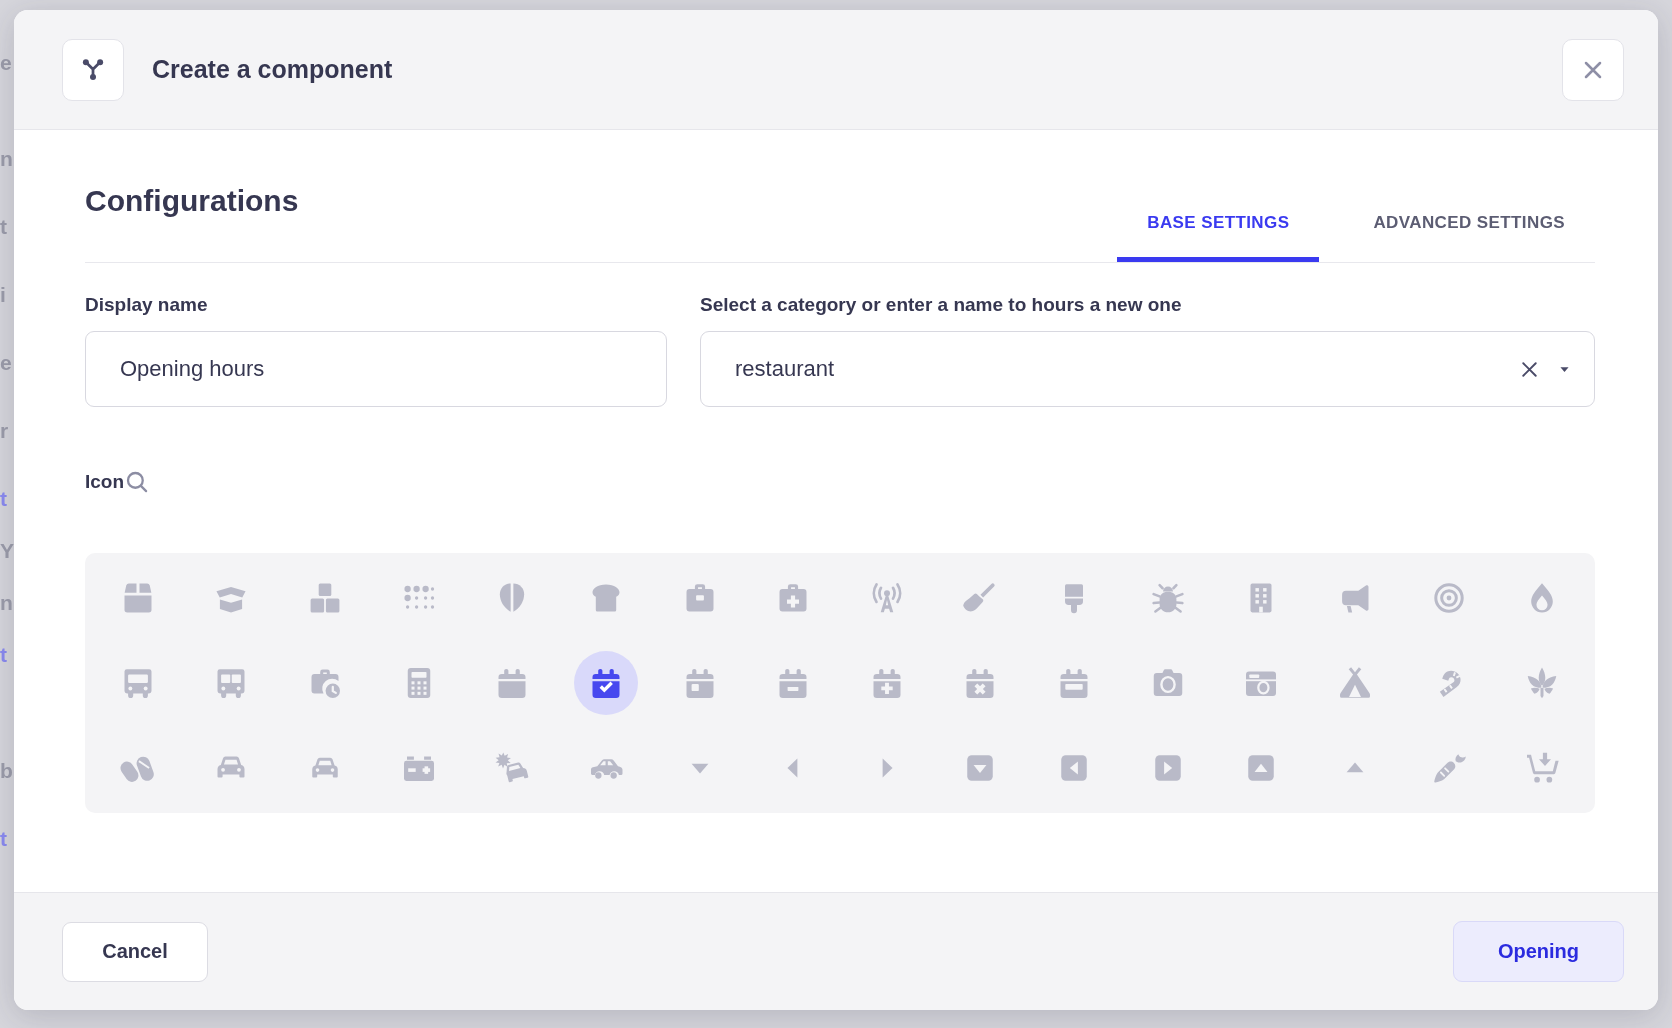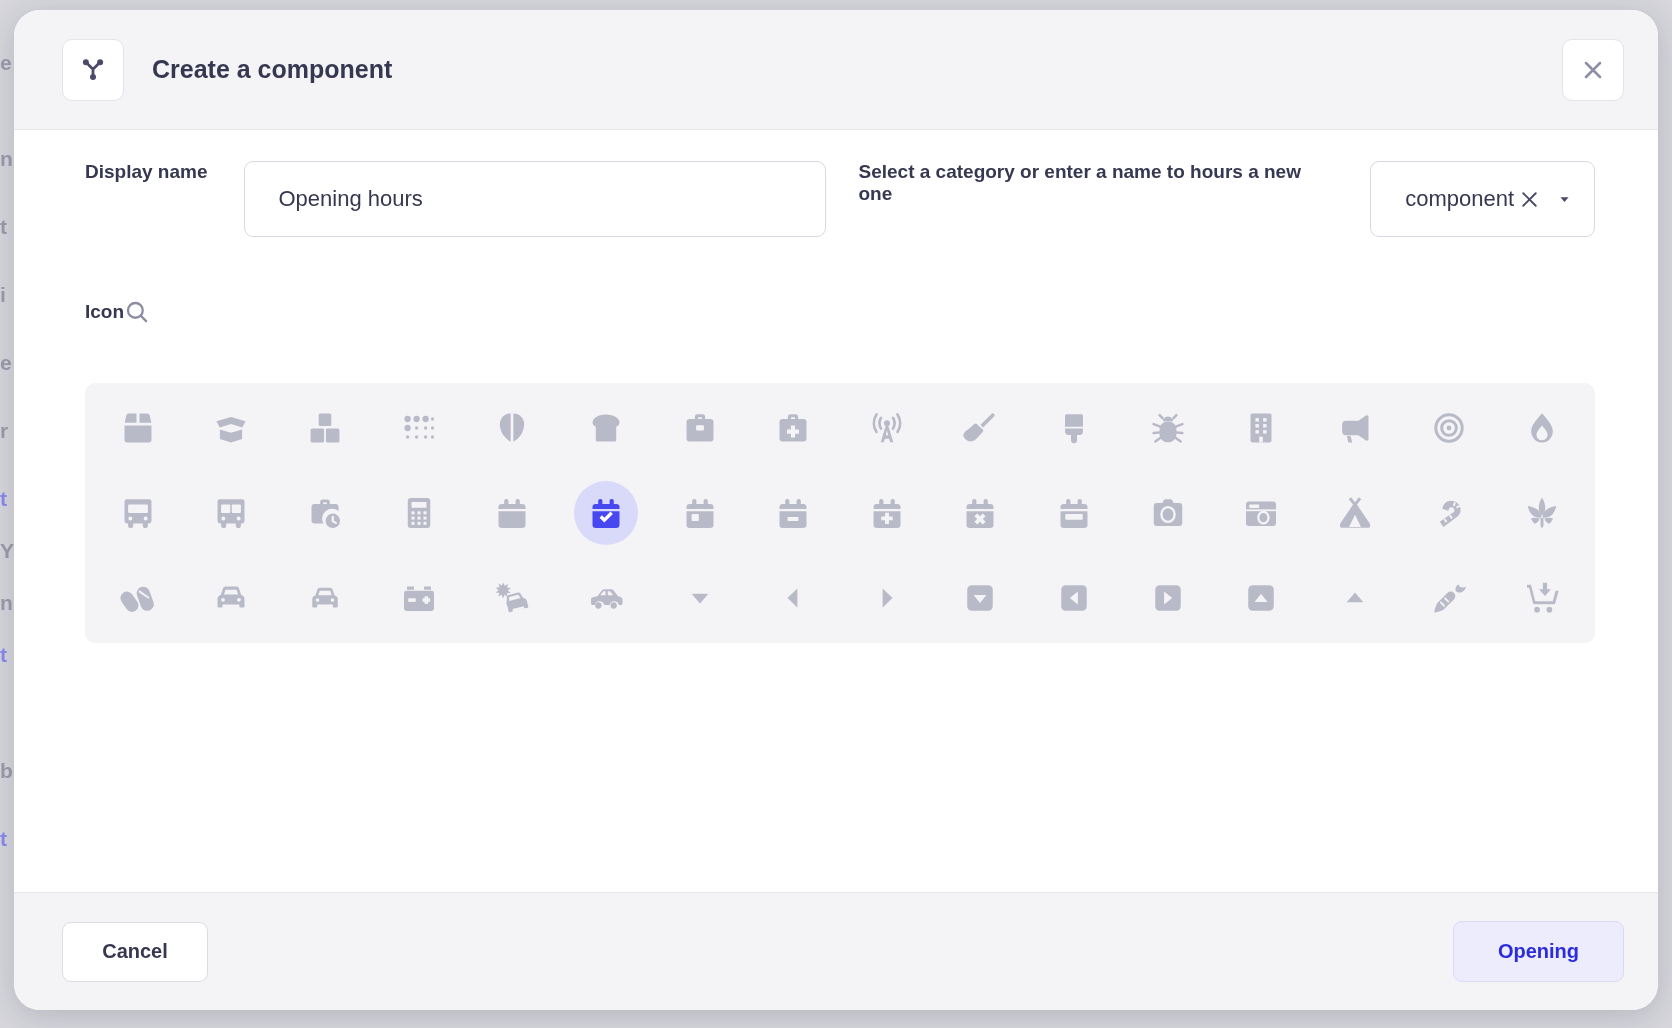--- a/index.html
+++ b/index.html
@@ -4,21 +4,21 @@
 <style>
   * { margin:0; padding:0; box-sizing:border-box; }
   html,body { width:1672px; height:1028px; overflow:hidden; }
   body { font-family:"Liberation Sans", sans-serif; background:#d6d6dc; position:relative; }
 
   
   .backdrop-frag { position:absolute; left:0; width:14px; overflow:hidden;
     font-size:21px; font-weight:700; line-height:1; }
 
   .modal { position:absolute; left:14px; top:10px; width:1644px; height:1000px;
-    background:#fff; border-radius:26px; display:flex; flex-direction:column;
+    background:#fff; border-radius:14px; display:flex; flex-direction:column;
     box-shadow:0 6px 30px rgba(40,40,60,.18); overflow:hidden; }
 
   
   .modal-header { height:120px; background:#f4f4f6; border-bottom:1px solid #e6e6eb;
     display:flex; align-items:center; padding:0 34px 0 48px; flex:0 0 auto; }
   .header-iconbox { width:62px; height:62px; background:#fff; border:1px solid #e3e3e9;
     border-radius:10px; display:flex; align-items:center; justify-content:center; color:#4a4b68; }
   .modal-title { margin-left:28px; font-size:25px; font-weight:700; color:#363751; }
   .close-btn { margin-left:auto; width:62px; height:62px; background:#fff; border:1px solid #e3e3e9;
     border-radius:10px; display:flex; align-items:center; justify-content:center; color:#8e8fa6; cursor:pointer; }
@@ -27,21 +27,21 @@
   .modal-body { flex:1; background:#fff; padding:0 63px 0 71px; }
   .section-head { margin-top:54px; display:flex; align-items:flex-end; border-bottom:1px solid #e8e8ed; }
   .section-heading { font-size:30px; font-weight:700; color:#363751; padding-bottom:44px; }
   .tabs { margin-left:auto; display:flex; }
   .tab { font-size:17px; font-weight:700; letter-spacing:.4px; padding:0 30px 24px 30px;
     border-bottom:5px solid transparent; color:#5c5d73; cursor:pointer; white-space:nowrap; }
   .tab + .tab { margin-left:24px; }
   .tab.active { color:#3a3af0; border-bottom-color:#3a3af0; }
 
   .form-row { margin-top:31px; display:flex; gap:33px; }
-  .field { display:flex; flex-direction:row;gap:36px; }
+  .field { display:flex; flex-direction:column; }
   .field-label { font-size:19px; font-weight:700; color:#363751; margin-bottom:15px; }
   .text-input, .select-box { height:76px; border:1.5px solid #d8d8e0; border-radius:9px; background:#fff;
     font-family:"Liberation Sans", sans-serif; font-size:22px; color:#363751; }
   .text-input { width:582px; padding:0 34px; outline:none; }
   .field-grow { flex:1; }
   .select-box { display:flex; align-items:center; padding:0 22px 0 34px; cursor:pointer; }
   .select-value { flex:1; }
   .select-clear { color:#4a4b68; display:flex; align-items:center; cursor:pointer; padding:4px; }
   .select-caret { color:#4a4b68; display:flex; align-items:center; cursor:pointer; margin-left:12px; }
 
@@ -98,30 +98,37 @@
     <div class="modal-title">Create a component</div>
     <div class="close-btn">
       <svg width="28" height="28" viewBox="0 0 24 24">
         <path d="m6 6 12 12M18 6 6 18" stroke="currentColor" stroke-width="2.2" stroke-linecap="round"></path>
       </svg>
     </div>
   </div>
 
   <div class="modal-body">
 
+    <div class="section-head">
+      <div class="section-heading">Configurations</div>
+      <div class="tabs" id="tabs">
+          <div class="tab active">BASE SETTINGS</div>
+          <div class="tab">ADVANCED SETTINGS</div>
+        </div>
+    </div>
 
     <div class="form-row">
       <div class="field">
         <div class="field-label">Display name</div>
         <input class="text-input" type="text" value="Opening hours" style="">
       </div>
       <div class="field field-grow">
         <div class="field-label">Select a category or enter a name to hours a new one</div>
         <div class="select-box">
-          <span class="select-value">component</span>
+          <span class="select-value">restaurant</span>
           <span class="select-clear">
             <svg width="23" height="23" viewBox="0 0 24 24">
               <path d="m5.5 5.5 13 13M18.5 5.5l-13 13" stroke="currentColor" stroke-width="2" stroke-linecap="round"></path>
             </svg>
           </span>
           <span class="select-caret">
             <svg width="15" height="15" viewBox="0 0 24 24" fill="currentColor">
                 <path d="M5.5 8.5h13L12 16z"></path>
               </svg>
           </span>

